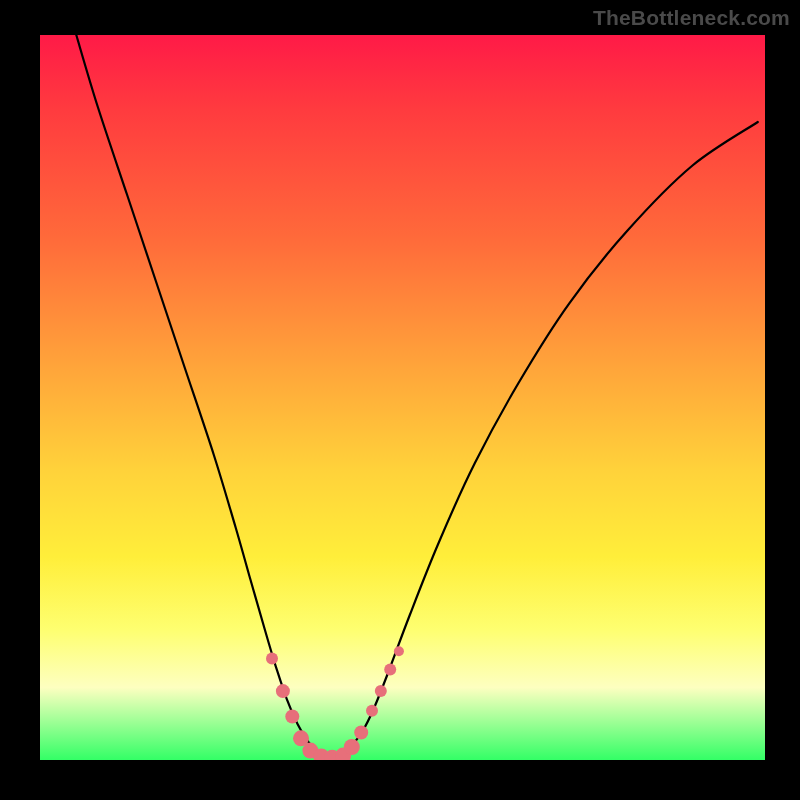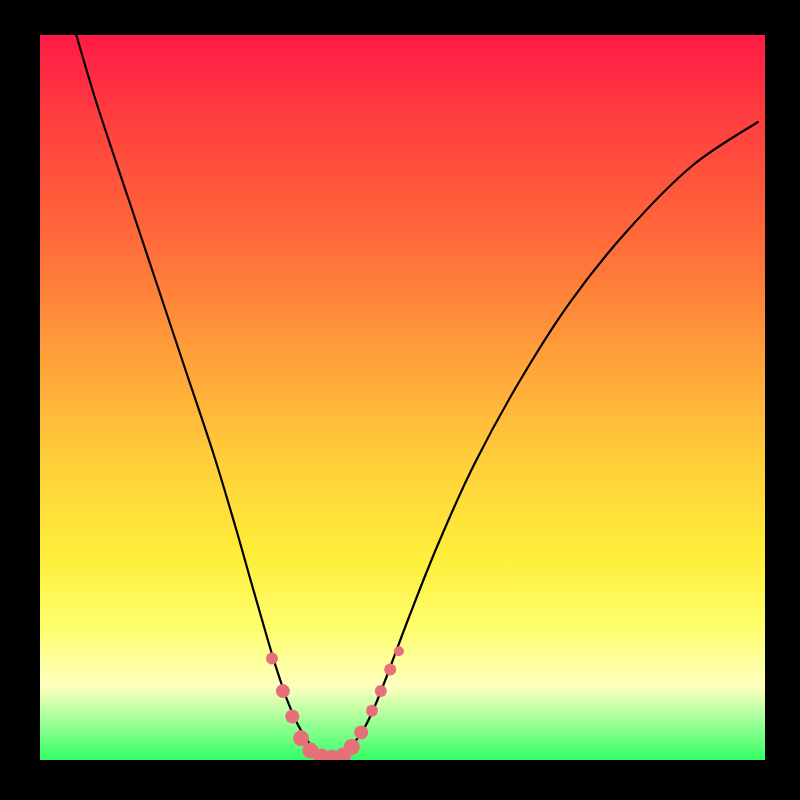--- a/index.html
+++ b/index.html
@@ -63,20 +63,21 @@
   .curve circle.dot {
     fill: #e76f7a;
     stroke: none;
   }
 </style>
 </head>
 <body>
 
 <div class="stage">
 
+  <div class="watermark">TheBottleneck.com</div>
 
   <div class="plot">
     <svg class="curve" viewBox="0 0 725 725" preserveAspectRatio="none">
       <path id="curve-path" class="line" d="M 36.3 0.0 C 39.9 12.1, 49.5 45.9, 58.0 72.5 C 66.5 99.1, 77.3 130.5, 87.0 159.5 C 96.7 188.5, 106.3 217.5, 116.0 246.5 C 125.7 275.5, 135.3 304.5, 145.0 333.5 C 154.7 362.5, 165.5 393.9, 174.0 420.5 C 182.5 447.1, 189.7 472.5, 195.8 493.0 C 201.8 513.5, 205.4 526.8, 210.2 543.8 C 215.1 560.7, 220.5 580.0, 224.8 594.5 C 229.0 609.0, 232.0 619.3, 235.6 630.8 C 239.3 642.2, 242.9 653.7, 246.5 663.4 C 250.1 673.0, 253.8 681.5, 257.4 688.8 C 261.0 696.0, 264.6 702.0, 268.3 706.9 C 271.9 711.7, 275.5 715.2, 279.1 717.8 C 282.8 720.3, 286.4 721.9, 290.0 722.1 C 293.6 722.3, 297.3 721.1, 300.9 719.2 C 304.5 717.3, 308.1 714.4, 311.8 710.5 C 315.4 706.6, 319.0 702.0, 322.6 696.0 C 326.3 690.0, 329.3 683.9, 333.5 674.3 C 337.7 664.6, 342.0 653.7, 348.0 638.0 C 354.0 622.3, 361.3 601.8, 369.8 580.0 C 378.2 558.3, 387.9 532.9, 398.8 507.5 C 409.6 482.1, 421.7 454.3, 435.0 427.8 C 448.3 401.2, 462.8 374.6, 478.5 348.0 C 494.2 321.4, 511.1 293.6, 529.3 268.3 C 547.4 242.9, 566.7 218.7, 587.3 195.8 C 607.8 172.8, 630.8 148.6, 652.5 130.5 C 674.3 112.4, 706.9 94.3, 717.8 87.0" style="stroke: rgb(0, 0, 0);"></path>
       <g id="dots-group">
           <circle class="dot" cx="232.0" cy="623.5" r="6" style="fill: rgb(231, 111, 122);"></circle>
           <circle class="dot" cx="242.9" cy="656.1" r="7" style="fill: rgb(231, 111, 122);"></circle>
           <circle class="dot" cx="252.3" cy="681.5" r="7" style="fill: rgb(231, 111, 122);"></circle>
           <circle class="dot" cx="261.0" cy="703.3" r="8" style="fill: rgb(231, 111, 122);"></circle>
           <circle class="dot" cx="270.4" cy="715.6" r="8" style="fill: rgb(231, 111, 122);"></circle>

